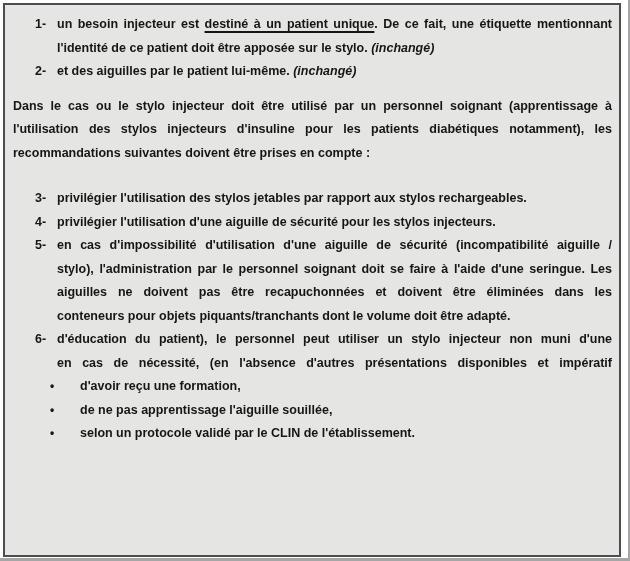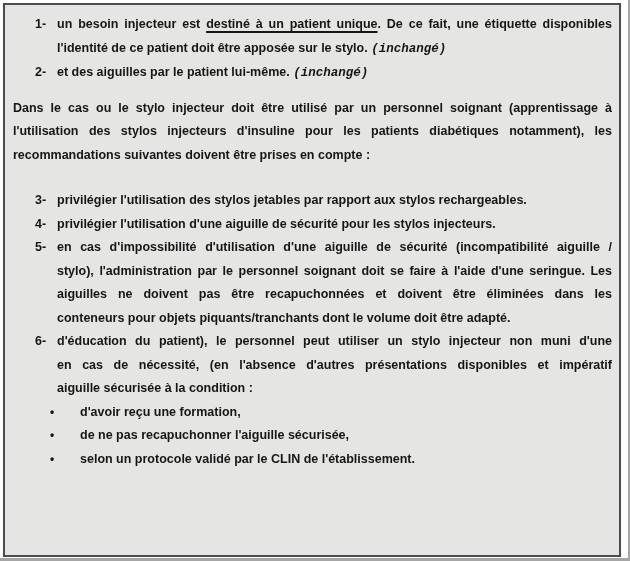--- a/index.html
+++ b/index.html
@@ -65,32 +65,32 @@
     font-size: 12px;
   }
   .gap-top { margin-top: 11px; }
   .gap-top2 { margin-top: 22px; }
   .u {
     text-decoration: underline;
     text-decoration-thickness: 1.5px;
     text-underline-offset: 2.5px;
     margin-top: 47px;
   }
-  .it { font-style: italic; font-family: Liberation Mono, monospace; }
+  .it { font-style: italic; }
 </style>
 </head>
 <body>
 
 <div class="page">
   <div class="doc-box">
     <div class="content">
 
       <div class="item">
         <span class="num">1-</span>
-        <div class="ln j"><span>un besoin injecteur est </span><span class="u">destiné à un patient unique</span><span>. De ce fait, une étiquette disponibles</span></div>
+        <div class="ln j"><span>un besoin injecteur est </span><span class="u">destiné à un patient unique</span><span>. De ce fait, une étiquette mentionnant</span></div>
         <div class="ln"><span>l'identité de ce patient doit être apposée sur le stylo. </span><span class="it">(inchangé)</span></div>
       </div>
 
       <div class="item">
         <span class="num">2-</span>
         <div class="ln"><span>et des aiguilles par le patient lui-même. </span><span class="it">(inchangé)</span></div>
       </div>
 
       <div class="gap-top">
         <div class="ln j">Dans le cas ou le stylo injecteur doit être utilisé par un personnel soignant (apprentissage à</div>
@@ -113,31 +113,30 @@
         <div class="ln j">en cas d'impossibilité d'utilisation d'une aiguille de sécurité (incompatibilité aiguille /</div>
         <div class="ln j">stylo), l'administration par le personnel soignant doit se faire à l'aide d'une seringue. Les</div>
         <div class="ln j">aiguilles ne doivent pas être recapuchonnées et doivent être éliminées dans les</div>
         <div class="ln">conteneurs pour objets piquants/tranchants dont le volume doit être adapté.</div>
       </div>
 
       <div class="item">
         <span class="num">6-</span>
         <div class="ln j">d'éducation du patient), le personnel peut utiliser un stylo injecteur non muni d'une</div>
         <div class="ln j">en cas de nécessité, (en l'absence d'autres présentations disponibles et impératif</div>
-        <div class="ln">aiguille sécurisée à la condition :</div>
       </div>
 
       <div class="bullet-item">
         <span class="bullet-glyph">•</span>
         <div class="ln">d'avoir reçu une formation,</div>
       </div>
 
       <div class="bullet-item">
         <span class="bullet-glyph">•</span>
-        <div class="ln">de ne pas recapuchonner l'aiguille sécurisée,</div>
+        <div class="ln">de ne pas apprentissage l'aiguille souillée,</div>
       </div>
 
       <div class="bullet-item">
         <span class="bullet-glyph">•</span>
         <div class="ln">selon un protocole validé par le CLIN de l'établissement.</div>
       </div>
 
     </div>
   </div>
 </div>

